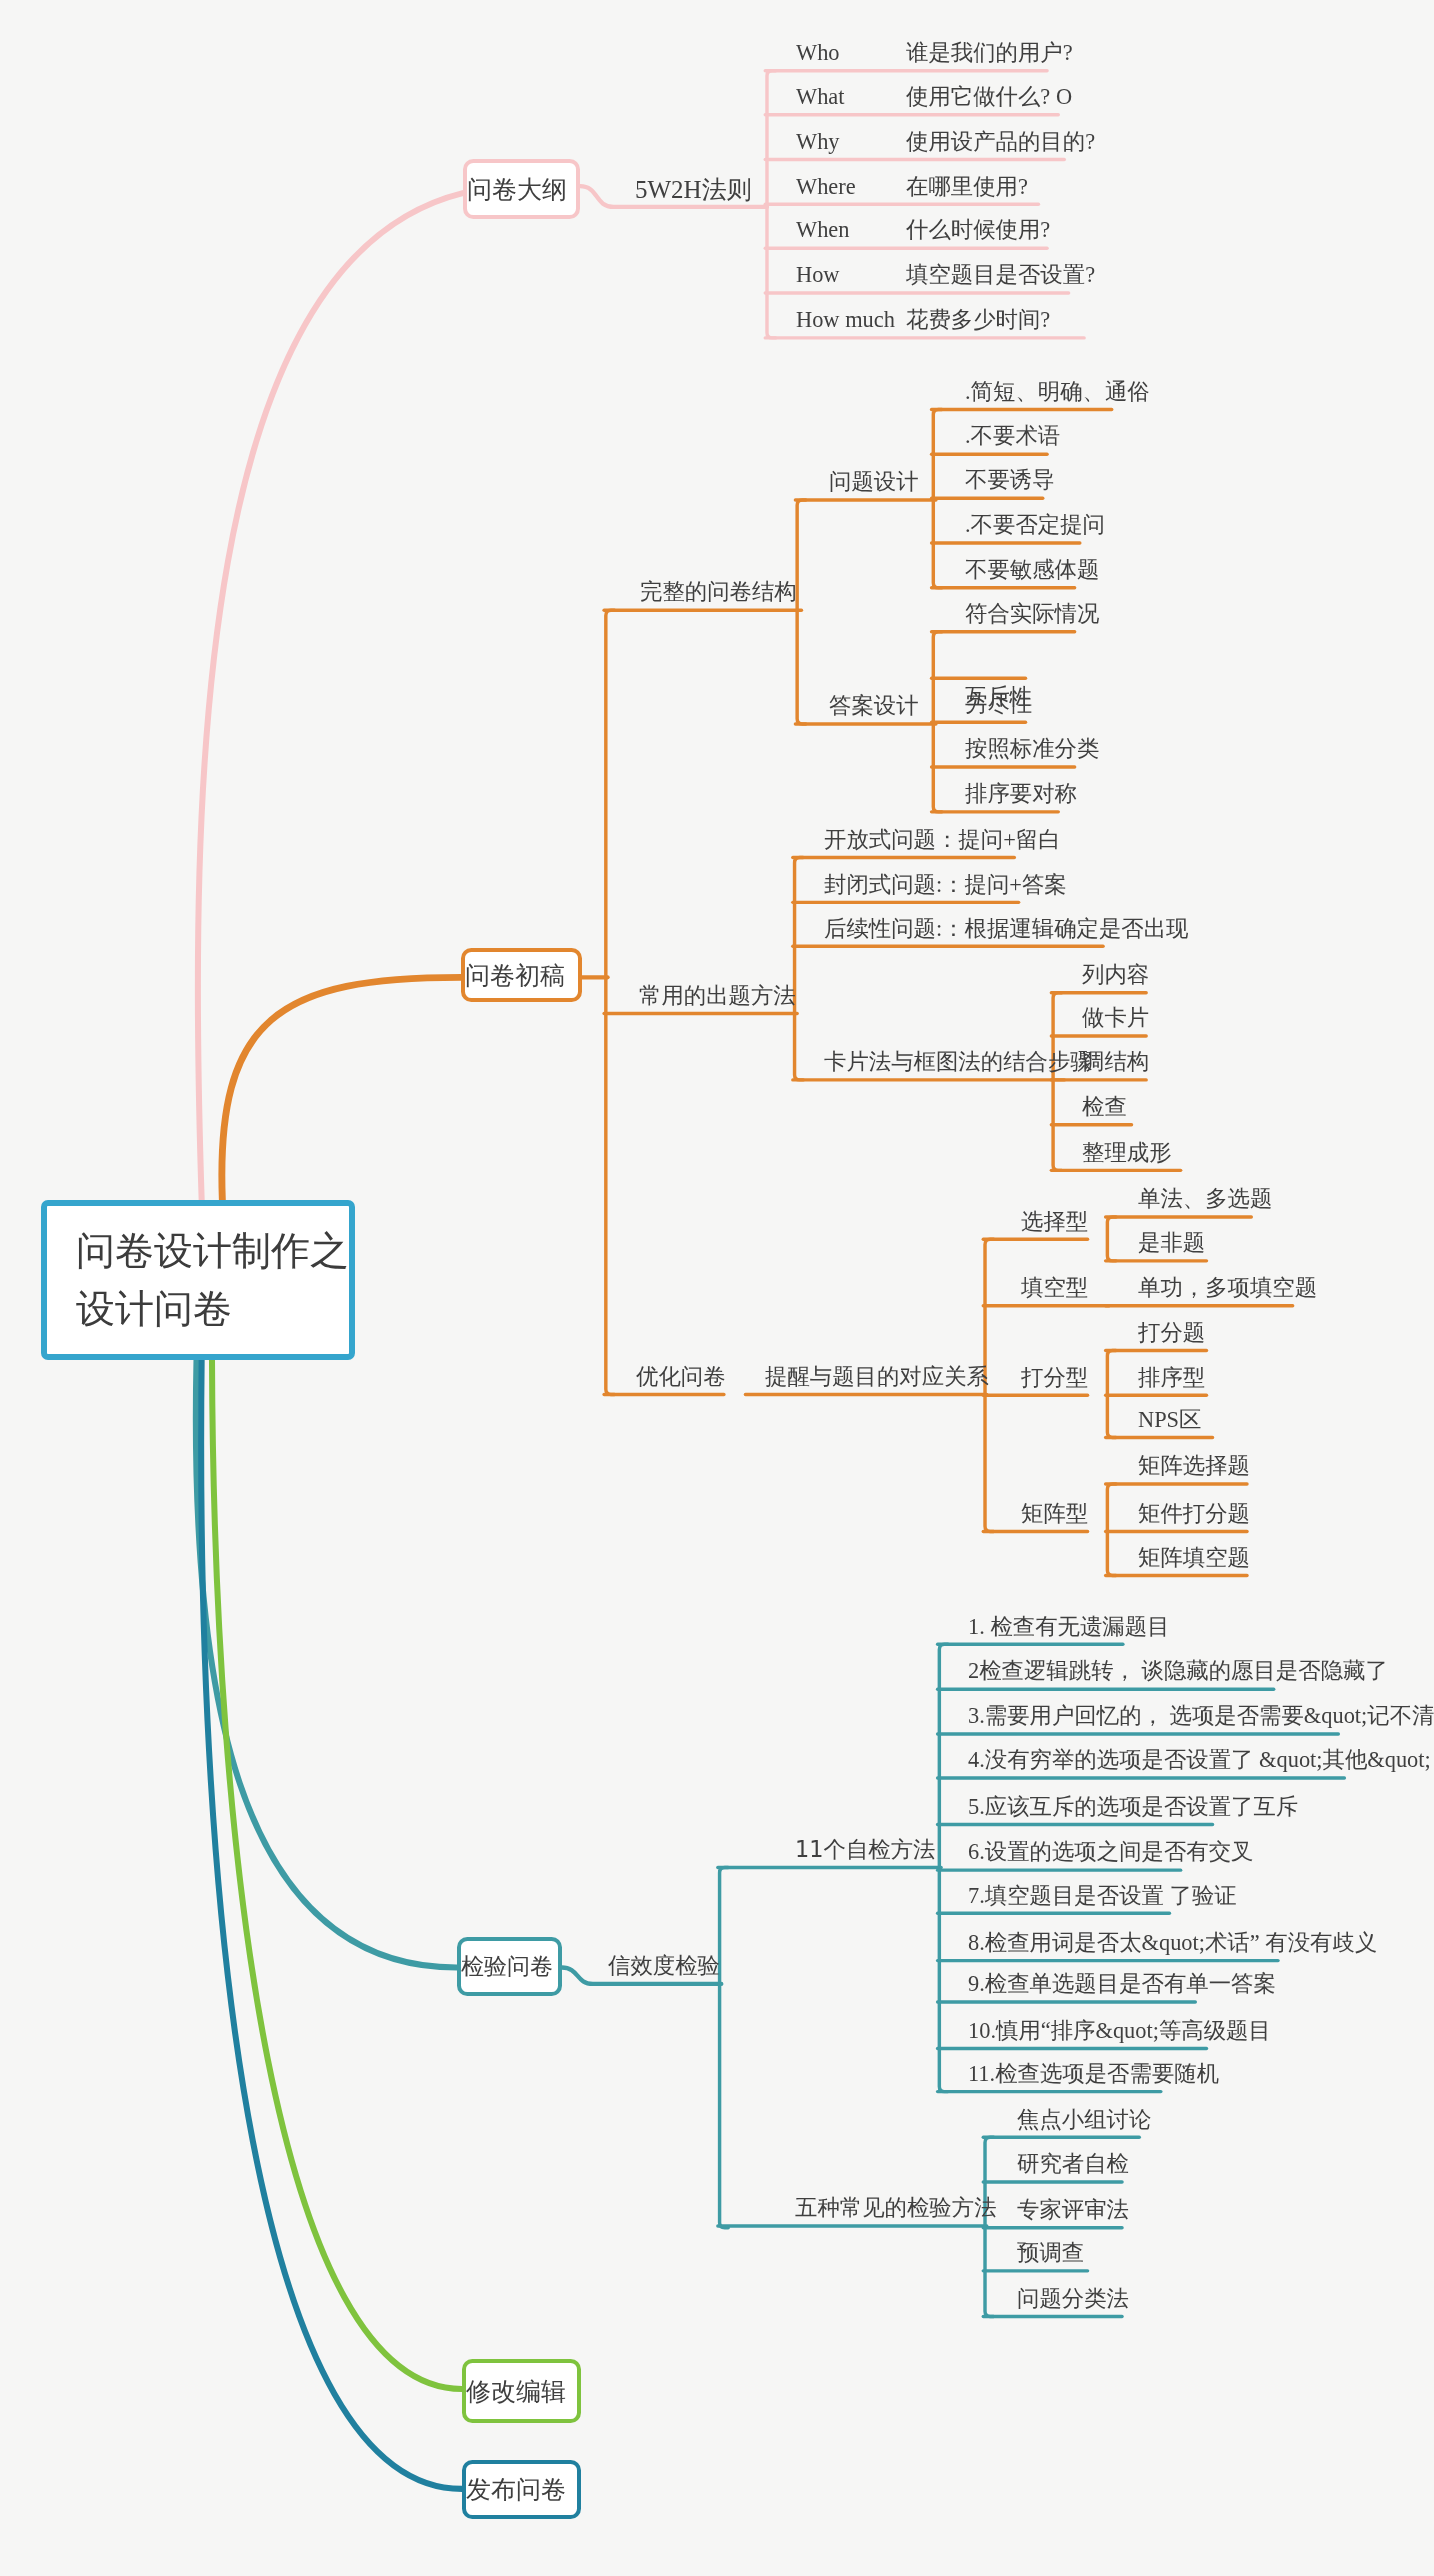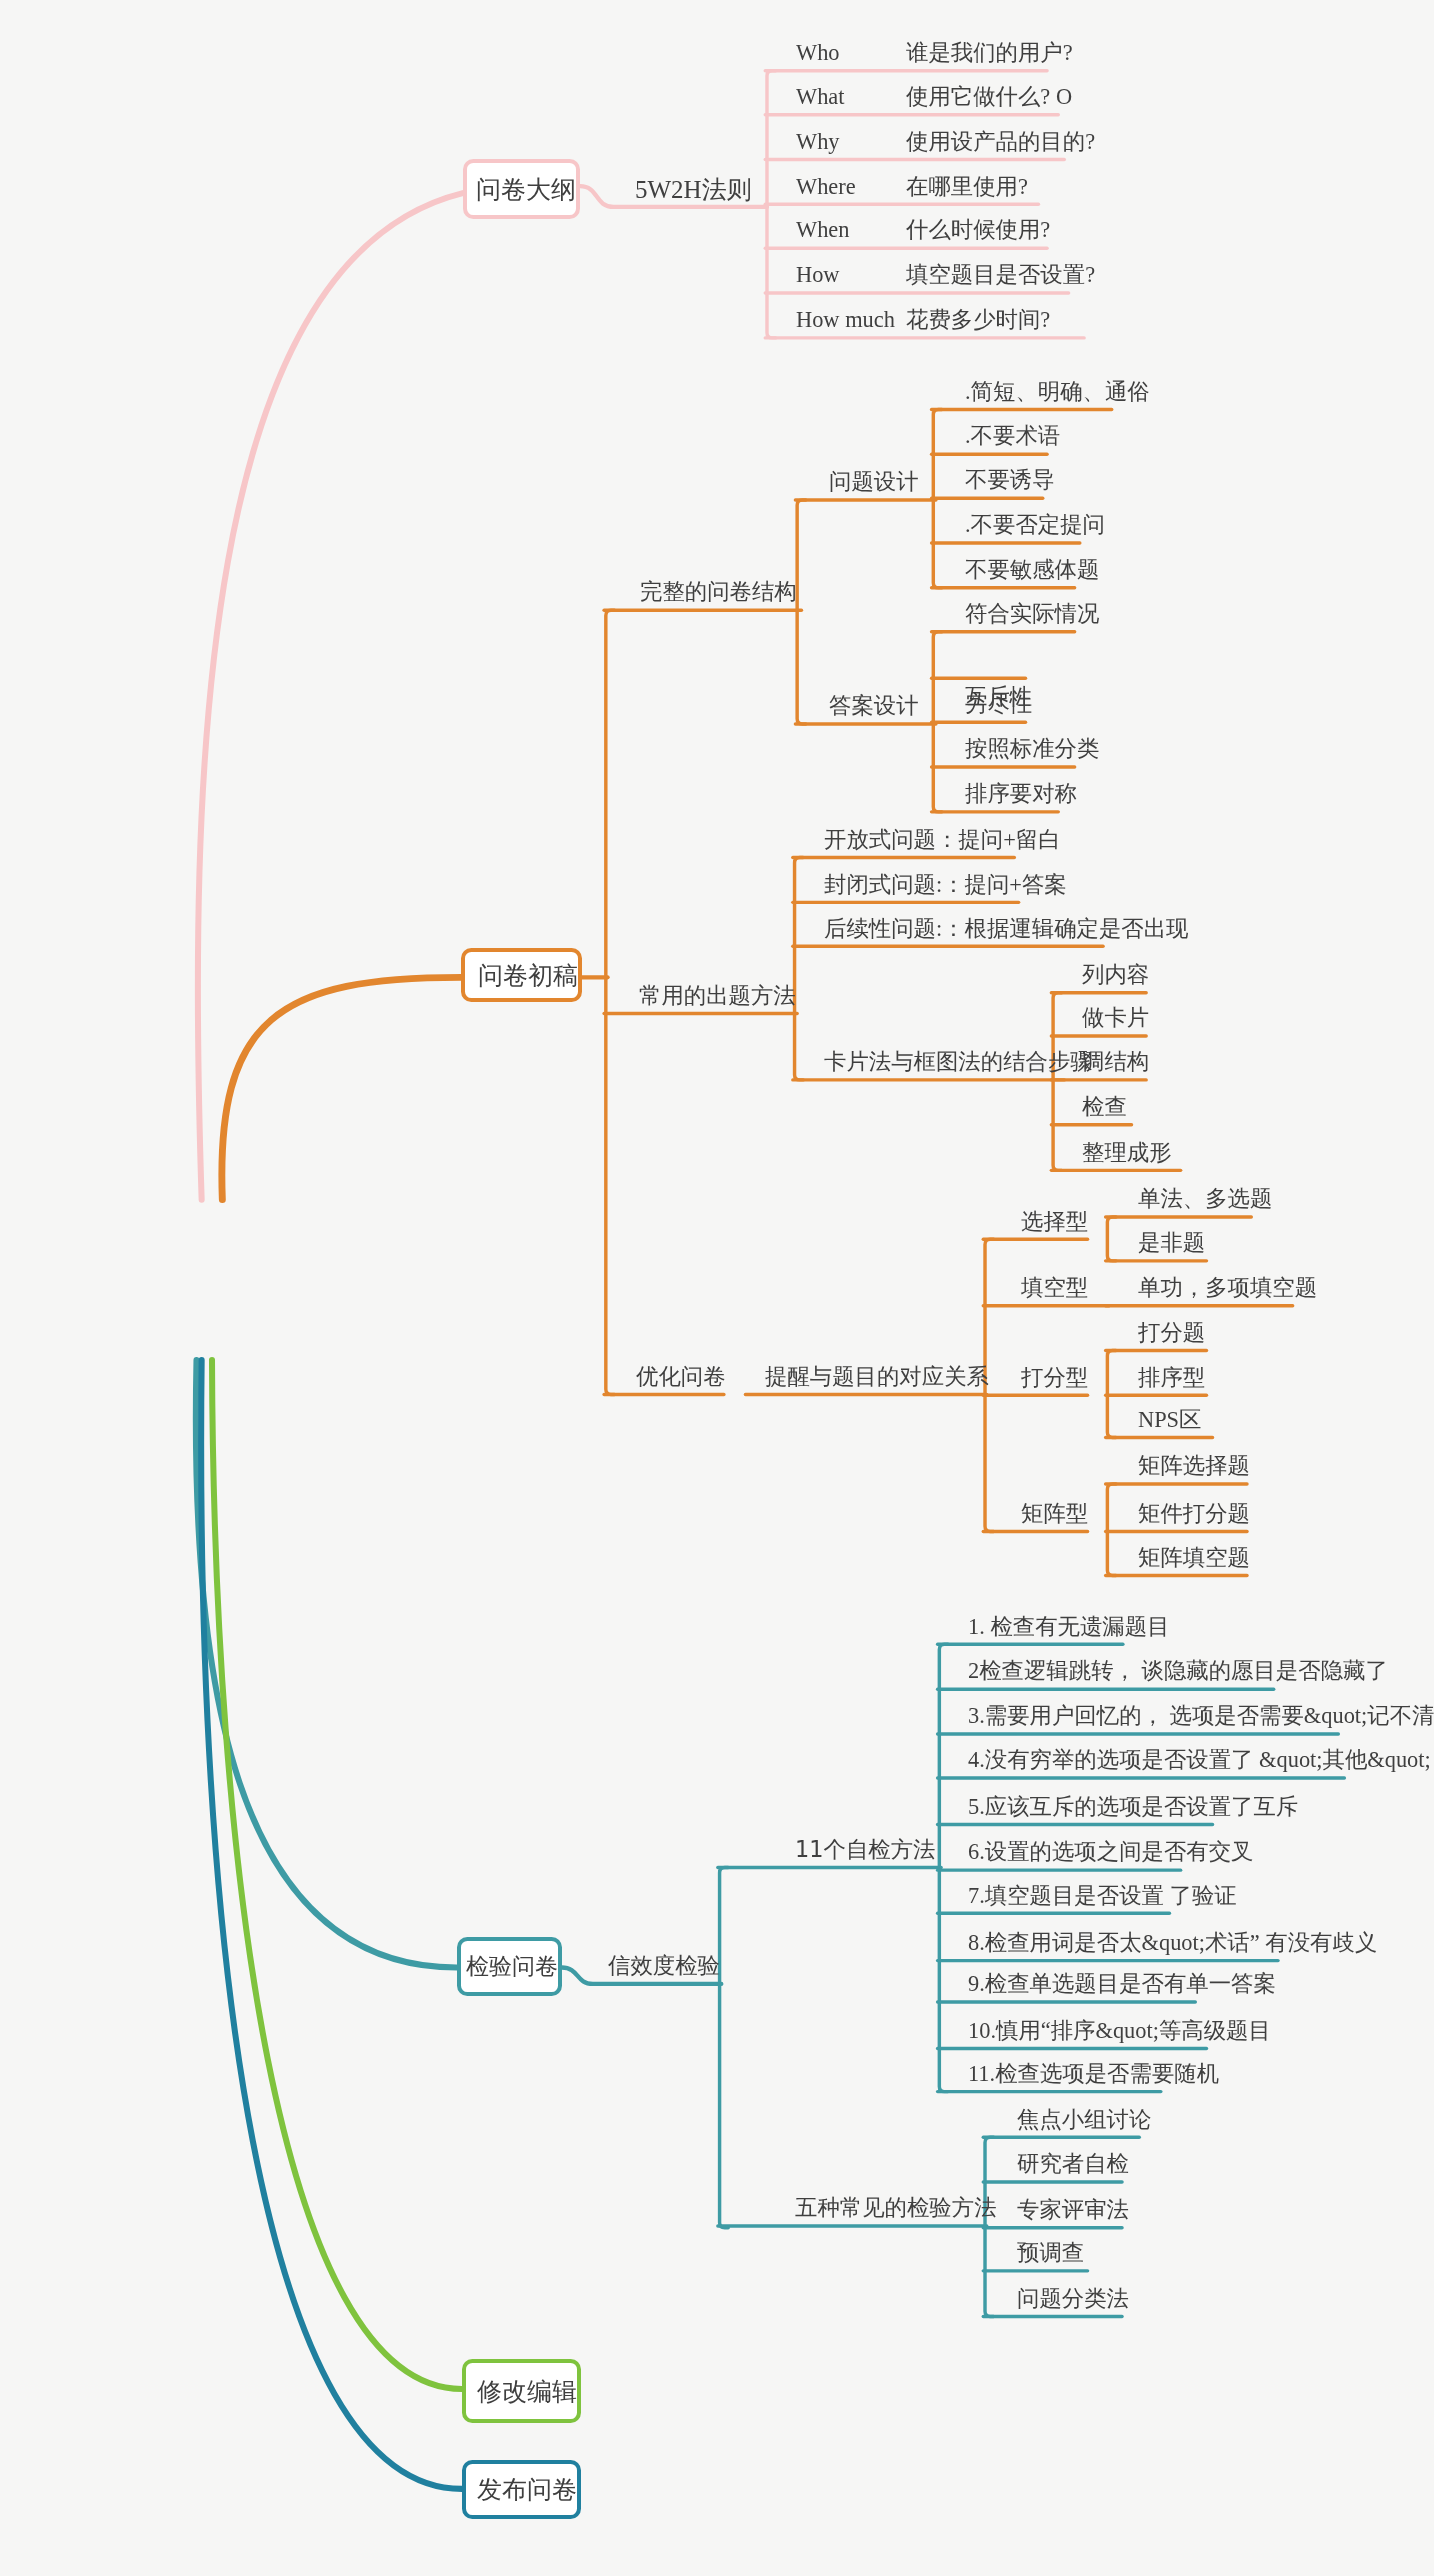--- a/index.html
+++ b/index.html
@@ -13,21 +13,21 @@
   svg .d{stroke:#20809f}
   svg path,svg line{fill:none;stroke-width:4;stroke-linecap:round;stroke-linejoin:round}
   svg .w5{stroke-width:5}
   svg .w7{stroke-width:7}
   svg .w8{stroke-width:8}
   .lbl{position:absolute;white-space:nowrap;font-size:22.4px;line-height:29px}
   .f28{font-size:25px}
   .serif{font-family:Liberation Serif, serif}
   .row{display:flex}
   .row .en{min-width:110px;display:inline-block}
-  .node{position:absolute;background:#fff;display:flex;align-items:center;justify-content:flex-end;
+  .node{position:absolute;background:#fff;display:flex;align-items:center;justify-content:flex-start;
         font-size:25px;border-radius:10.3px;box-sizing:border-box;white-space:nowrap}
   .bp{border:4.3px solid #f7c6c8}
   .bo{border:4.3px solid #e2862e}
   .bt{border:4.3px solid #3e9ba4}
   .bg{border:4.3px solid #7fc33e}
   .bd{border:4.3px solid #20809f}
   .root{position:absolute;left:41px;top:1200px;width:314px;height:160px;background:#fff;
         border:6px solid #35a5cd;border-radius:6.9px;box-sizing:border-box;display:flex;
         flex-direction:column;justify-content:center;padding-left:29px;font-size:39px;
         line-height:1.5;color:#3c3c3c}
@@ -122,20 +122,24 @@
     <line class="t" x1="1088" y1="2427" x2="1347" y2="2427"></line>
     <line class="t" x1="833" y1="2583" x2="1145" y2="2583"></line>
     <path class="t" d="M1153,2480 H1149 Q1143,2480 1143,2486 V2682 Q1143,2688 1149,2688 H1153"></path>
     <line class="t" x1="1141" y1="2480" x2="1322" y2="2480"></line>
     <line class="t" x1="1141" y1="2532" x2="1302" y2="2532"></line>
     <line class="t" x1="1141" y1="2585" x2="1302" y2="2585"></line>
     <line class="t" x1="1141" y1="2635" x2="1262" y2="2635"></line>
     <line class="t" x1="1141" y1="2688" x2="1302" y2="2688"></line>
   </svg>
 
+  <div class="root">
+    <span>问卷设计制作之</span>
+    <span>设计问卷</span>
+  </div>
 
   <div class="node bp" style="left:463px;top:159px;width:117px;height:60px">
     <span>问卷大纲</span>
   </div>
   <div class="node bo" style="left:461px;top:948px;width:121px;height:54px">
     <span>问卷初稿</span>
   </div>
   <div class="node bt" style="left:457px;top:1937px;width:105px;height:59px;font-size:23px">
     <span>检验问卷</span>
   </div>

